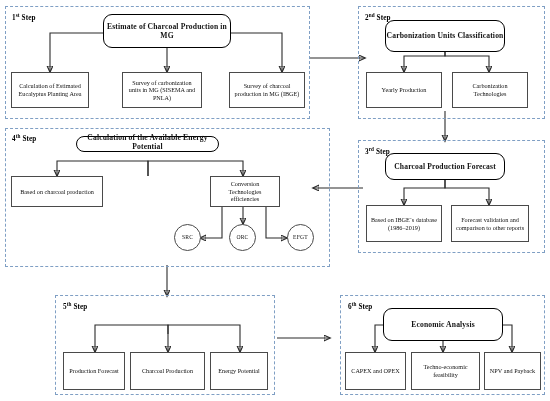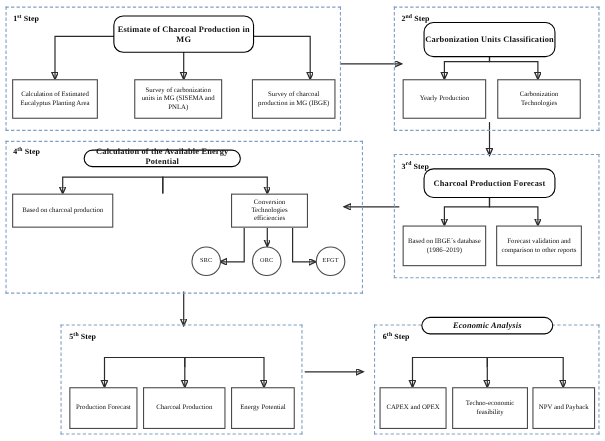--- a/index.html
+++ b/index.html
@@ -211,21 +211,21 @@
   </div>
   <div class="node leaf" style="left:210px; top:352px; width:58px; height:38px;">
     <span>Energy Potential</span>
   </div>
 
   <div class="step-group" style="left:340px; top:295px; width:205px; height:100px;"></div>
   <div class="step-label" style="left:348px; top:301px;">
     <span>6</span><sup>th</sup><span style="display:inline"> Step</span>
   </div>
 
-  <div class="node main" style="left:383px; top:288px; width:120px; height:16px;font-style:italic;">
+  <div class="node main" style="left:383px; top:308px; width:120px; height:33px;">
     <span>Economic Analysis</span>
   </div>
 
   <div class="node leaf" style="left:345px; top:352px; width:61px; height:38px;">
     <span>CAPEX and OPEX</span>
   </div>
   <div class="node leaf" style="left:411px; top:352px; width:69px; height:38px;">
     <span>Techno-economic feasibility</span>
   </div>
   <div class="node leaf" style="left:484px; top:352px; width:57px; height:38px;">

